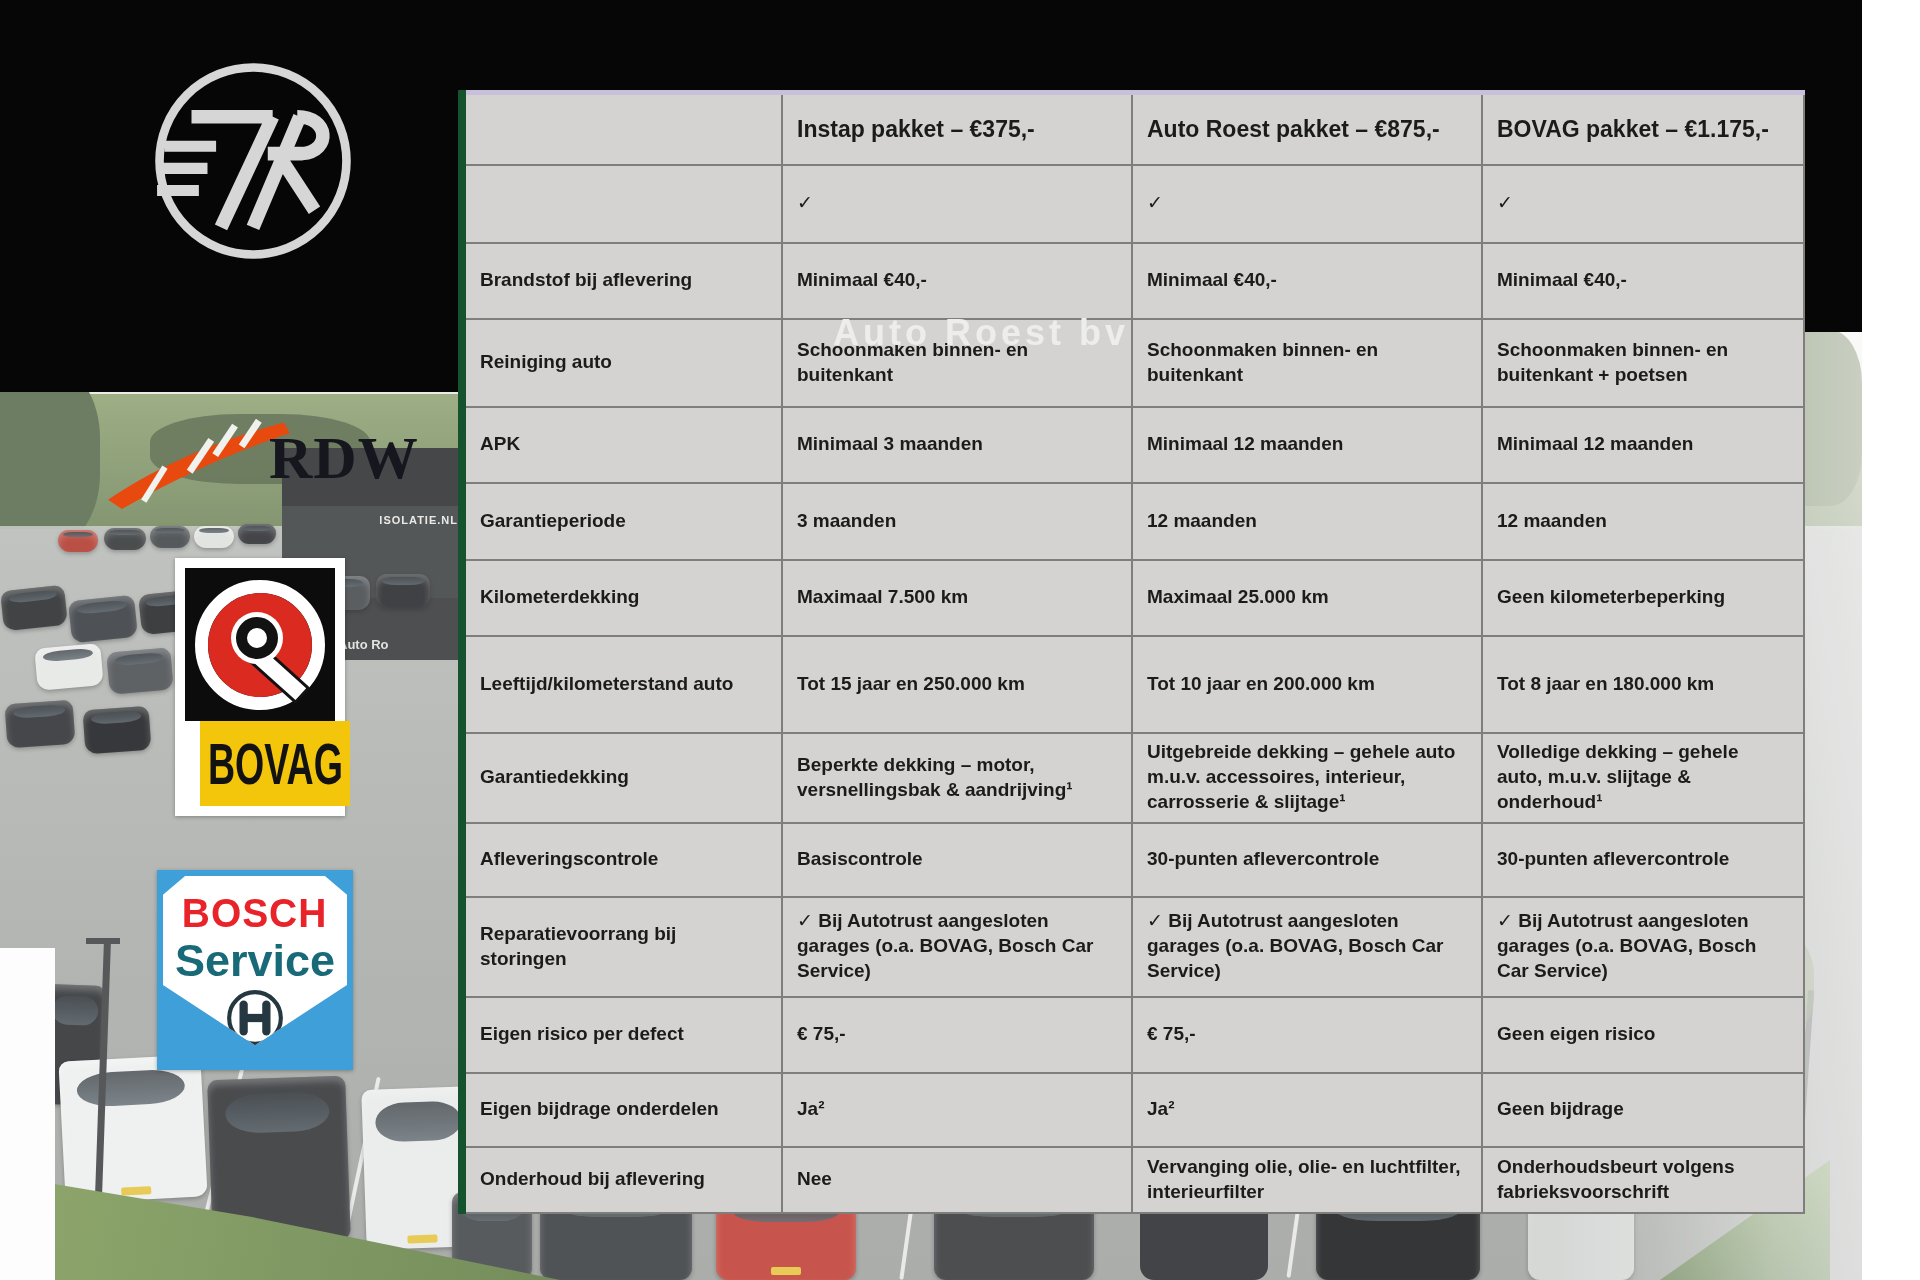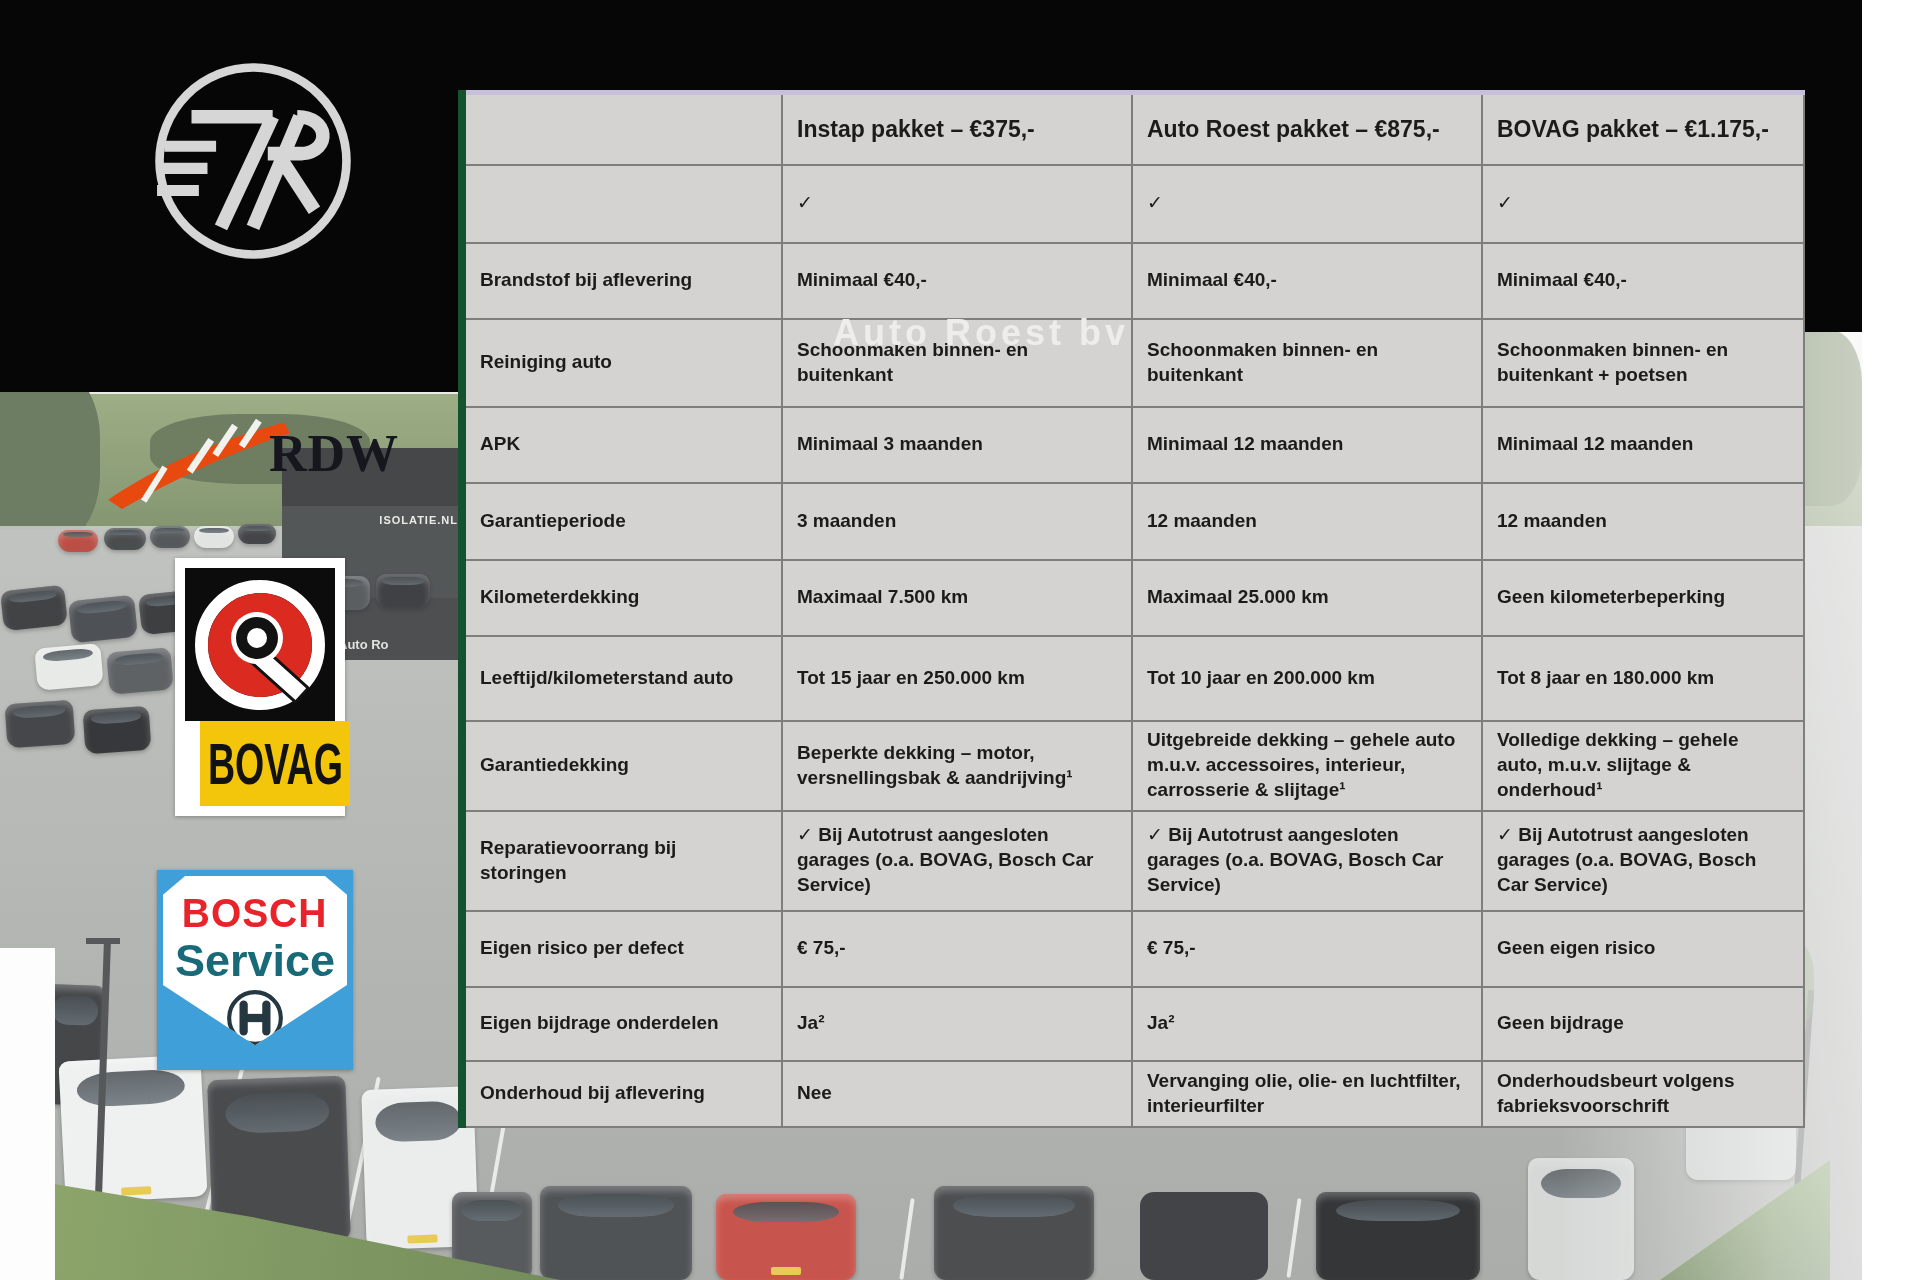--- a/index.html
+++ b/index.html
@@ -46,21 +46,21 @@
 
   
   .ar-logo{position:absolute;left:130px;top:36px;width:246px;height:250px;z-index:5;}
   .brand{position:absolute;left:0;right:0;top:312px;text-align:center;padding-left:42px;z-index:5;
          color:#ededed;font-size:36px;font-weight:700;letter-spacing:4px;}
 
   
   .rdw{position:absolute;left:105px;top:402px;width:320px;height:115px;z-index:5;}
   .rdw svg{position:absolute;left:0;top:12px;}
   .rdw .rdw-text{position:absolute;left:164px;top:22px;font-family:"Liberation Serif","DejaVu Serif",serif;
-        font-size:52px;font-weight:600;color:#16161f;letter-spacing:1px;}
+        font-size:60px;font-weight:600;color:#16161f;letter-spacing:1px;}
 
   
   .bovag{position:absolute;left:175px;top:558px;width:170px;height:258px;background:#ffffff;z-index:5;
         box-shadow:0 1px 4px rgba(0,0,0,.3);}
   .bovag-top{position:absolute;left:10px;top:10px;width:150px;height:153px;background:#0c0c0c;}
   .bovag-ring{position:absolute;left:10px;top:12px;width:104px;height:104px;border:13px solid #ffffff;border-radius:50%;}
   .bovag-disc{position:absolute;inset:0;background:#db2b21;border-radius:50%;}
   .bovag-handle{position:absolute;left:46px;top:48px;width:60px;height:16px;background:#ffffff;border:3px solid #121212;
         border-radius:3px;transform:rotate(42deg);transform-origin:0 50%;}
   .bovag-donut{position:absolute;left:28px;top:24px;width:20px;height:20px;background:#ffffff;border:11px solid #121212;
@@ -80,21 +80,21 @@
   .bosch-shield svg{margin-top:0px;}
 
   
   table.cmp{position:absolute;left:458px;top:90px;width:1342px;z-index:4;border-collapse:collapse;table-layout:fixed;
         background:#d4d3d1;border-top:5px solid #c8c0da;border-left:8px solid #14532d;border-right:2px solid #8a8a88;}
   table.cmp th,table.cmp td{border:2px solid #7e7e7c;vertical-align:middle;text-align:left;
         color:#1b1b1b;font-weight:700;padding:6px 14px;overflow:hidden;}
   table.cmp th{font-size:23px;}
   table.cmp td{font-size:19px;line-height:1.3;}
   tr.hr{height:72px;} tr.r0{height:78px;} tr.r1{height:76px;} tr.r2{height:88px;} tr.r3{height:76px;margin-top:24px;}
-  tr.r4{height:77px;} tr.r5{height:76px;} tr.r6{height:85px;} tr.r7{height:90px;} tr.r8{height:74px;}
+  tr.r4{height:77px;} tr.r5{height:76px;} tr.r6{height:97px;} tr.r7{height:90px;} tr.r8{height:74px;}
   tr.r9{height:100px;} tr.r10{height:76px;} tr.r11{height:74px;} tr.r12{height:66px;}
 </style>
 </head>
 <body>
 
 <div class="stage">
 
   <div class="photo">
     <div class="sky"></div>
     <div class="field"></div>
@@ -277,20 +277,26 @@
       <td>Tot 15 jaar en 250.000 km</td>
       <td>Tot 10 jaar en 200.000 km</td>
       <td>Tot 8 jaar en 180.000 km</td>
     </tr>
     <tr class="r7">
       <td>Garantiedekking</td>
       <td>Beperkte dekking – motor, versnellingsbak &amp; aandrijving¹</td>
       <td>Uitgebreide dekking – gehele auto m.u.v. accessoires, interieur, carrosserie &amp; slijtage¹</td>
       <td>Volledige dekking – gehele auto, m.u.v. slijtage &amp; onderhoud¹</td>
     </tr>
+    <tr class="r8">
+      <td>Afleveringscontrole</td>
+      <td>Basiscontrole</td>
+      <td>30-punten aflevercontrole</td>
+      <td>30-punten aflevercontrole</td>
+    </tr>
     <tr class="r9">
       <td>Reparatievoorrang bij storingen</td>
       <td>✓ Bij Autotrust aangesloten garages (o.a. BOVAG, Bosch Car Service)</td>
       <td>✓ Bij Autotrust aangesloten garages (o.a. BOVAG, Bosch Car Service)</td>
       <td>✓ Bij Autotrust aangesloten garages (o.a. BOVAG, Bosch Car Service)</td>
     </tr>
     <tr class="r10">
       <td>Eigen risico per defect</td>
       <td>€ 75,-</td>
       <td>€ 75,-</td>

